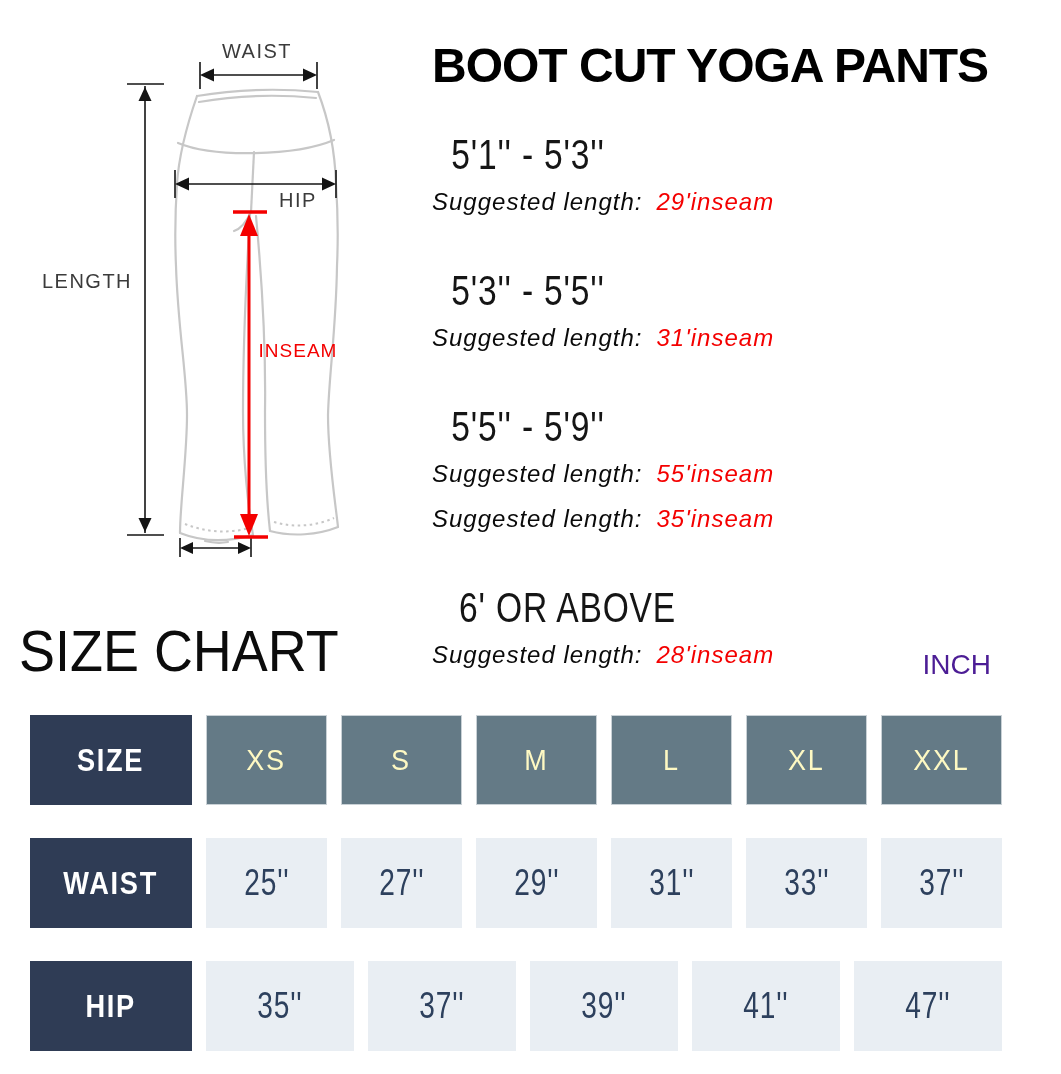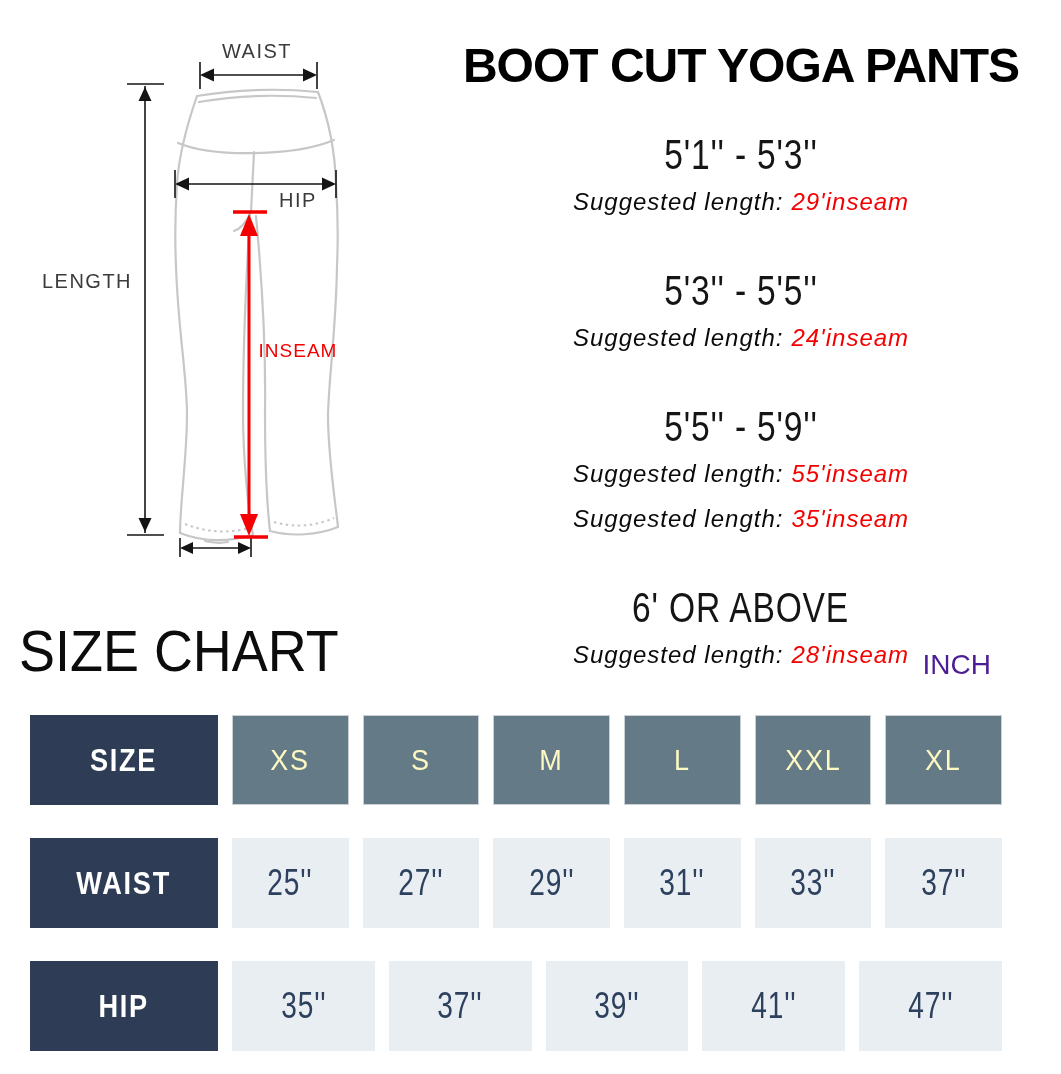--- a/index.html
+++ b/index.html
@@ -13,36 +13,36 @@
   .p-outline{fill:none;stroke:var(--pants_outline,#c7c7c7);stroke-width:2.2;stroke-linecap:round;}
   .p-stitch{fill:none;stroke:var(--pants_outline,#c7c7c7);stroke-width:2;stroke-dasharray:2.5 3.5;}
   .arr{fill:none;stroke:var(--arrow,#141414);stroke-width:1.6;}
   .arrhead{fill:var(--arrow,#141414);stroke:none;}
   .red-line{fill:none;stroke:var(--red,#f40000);stroke-width:3;}
   .red-bar{fill:none;stroke:var(--red,#f40000);stroke-width:3.5;}
   .red-head{fill:var(--red,#f40000);stroke:none;}
   .diag-label{font-family:"Liberation Sans",sans-serif;font-size:20px;letter-spacing:1.5px;fill:var(--diagram_label,#3b3b3b);text-anchor:middle;}
   .diag-label.red{fill:var(--red,#f40000);font-size:19px;letter-spacing:1px;}
 
-  .guide{position:absolute;left:432px;top:44px;width:618px;text-align:center;}
+  .guide{position:absolute;left:432px;top:44px;width:618px;}
   .guide-title{margin:0 0 12px 0;font-size:48px;line-height:44px;font-weight:700;letter-spacing:-1px;color:#000;}
   .range{line-height:48px;font-size:42px;letter-spacing:1px;color:#151515;margin-top:43px;}
   .range-inner{display:inline-block;transform:scaleX(0.8);transform-origin:center;}
   .suggest{line-height:45px;font-size:24px;font-style:italic;letter-spacing:1px;color:#0a0a0a;}
-  .suggest .red-text{color:var(--red,#f40000);margin-left:8px;}
+  .suggest .red-text{color:var(--red,#f40000);margin-left:14px;}
 
   
   .chart{position:relative;}
   .chart-head{margin:20px 30px 0 19px;width:972px;height:60px;display:flex;align-items:flex-end;}
   .chart-title{margin:0;font-size:58px;line-height:58px;font-weight:400;letter-spacing:0;color:#0c0c0c;transform:scaleX(0.93);transform-origin:left bottom;}
   .unit{margin-left:auto;font-size:28px;line-height:30px;color:#4c1d95;}
   .size-table{margin:35px 30px 0 30px;width:972px;display:flex;flex-direction:column;gap:33px;}
   .trow{display:flex;gap:14px;height:90px;}
   .cell{display:flex;align-items:center;justify-content:center;box-sizing:border-box;}
-  .cell.rowlabel{width:188px;flex:none;background:var(--navy,#2f3c55);color:#ffffff;font-weight:700;font-size:32px;}
+  .cell.rowlabel{width:162px;flex:none;background:var(--navy,#2f3c55);color:#ffffff;font-weight:700;font-size:32px;}
   .cell.rowlabel .lbl{display:inline-block;transform:scaleX(0.85);letter-spacing:2px;}
   .cell.sizehead{flex:1;background:var(--slate,#647a86);color:#fef9c3;font-size:30px;border:1px solid #c9d1d6;}
   .cell.sizehead .lbl{display:inline-block;transform:scaleX(0.9);letter-spacing:2px;}
   .cell.val{flex:1;background:var(--cell_bg,#e9eef3);color:var(--cell_text,#2d405d);font-size:36px;}
   .cell.val .lbl{display:inline-block;transform:scaleX(0.78);letter-spacing:1px;}
 </style>
 </head>
 <body>
 
 <div class="top">
@@ -116,21 +116,21 @@
 
   <div class="guide">
     <h1 class="guide-title">BOOT CUT YOGA PANTS</h1>
 
     <div class="entry">
       <div class="range"><span class="range-inner">5'1'' - 5'3''</span></div>
       <div class="suggest"><span>Suggested length:</span><span class="red-text">29'inseam</span></div>
     </div>
     <div class="entry">
       <div class="range"><span class="range-inner">5'3'' - 5'5''</span></div>
-      <div class="suggest"><span>Suggested length:</span><span class="red-text">24'inseam</span></div>
+      <div class="suggest"><span>Suggested length:</span><span class="red-text">31'inseam</span></div>
     </div>
     <div class="entry">
       <div class="range"><span class="range-inner">5'5'' - 5'9''</span></div>
       <div class="suggest"><span>Suggested length:</span><span class="red-text">55'inseam</span></div>
     </div>
     <div class="entry">
       <div class="suggest"><span>Suggested length:</span><span class="red-text">35'inseam</span></div>
     </div>
     <div class="entry">
       <div class="range"><span class="range-inner">6' OR ABOVE</span></div>
@@ -157,24 +157,24 @@
       <div class="cell sizehead">
           <span class="lbl">S</span>
         </div>
       <div class="cell sizehead">
           <span class="lbl">M</span>
         </div>
       <div class="cell sizehead">
           <span class="lbl">L</span>
         </div>
       <div class="cell sizehead">
+          <span class="lbl">XL</span>
+        </div>
+      <div class="cell sizehead">
           <span class="lbl">XXL</span>
-        </div>
-      <div class="cell sizehead">
-          <span class="lbl">XL</span>
         </div>
     </div>
 
     <div class="trow">
       <div class="cell rowlabel">
           <span class="lbl">WAIST</span>
         </div>
       <div class="cell val">
           <span class="lbl">25''</span>
         </div>

